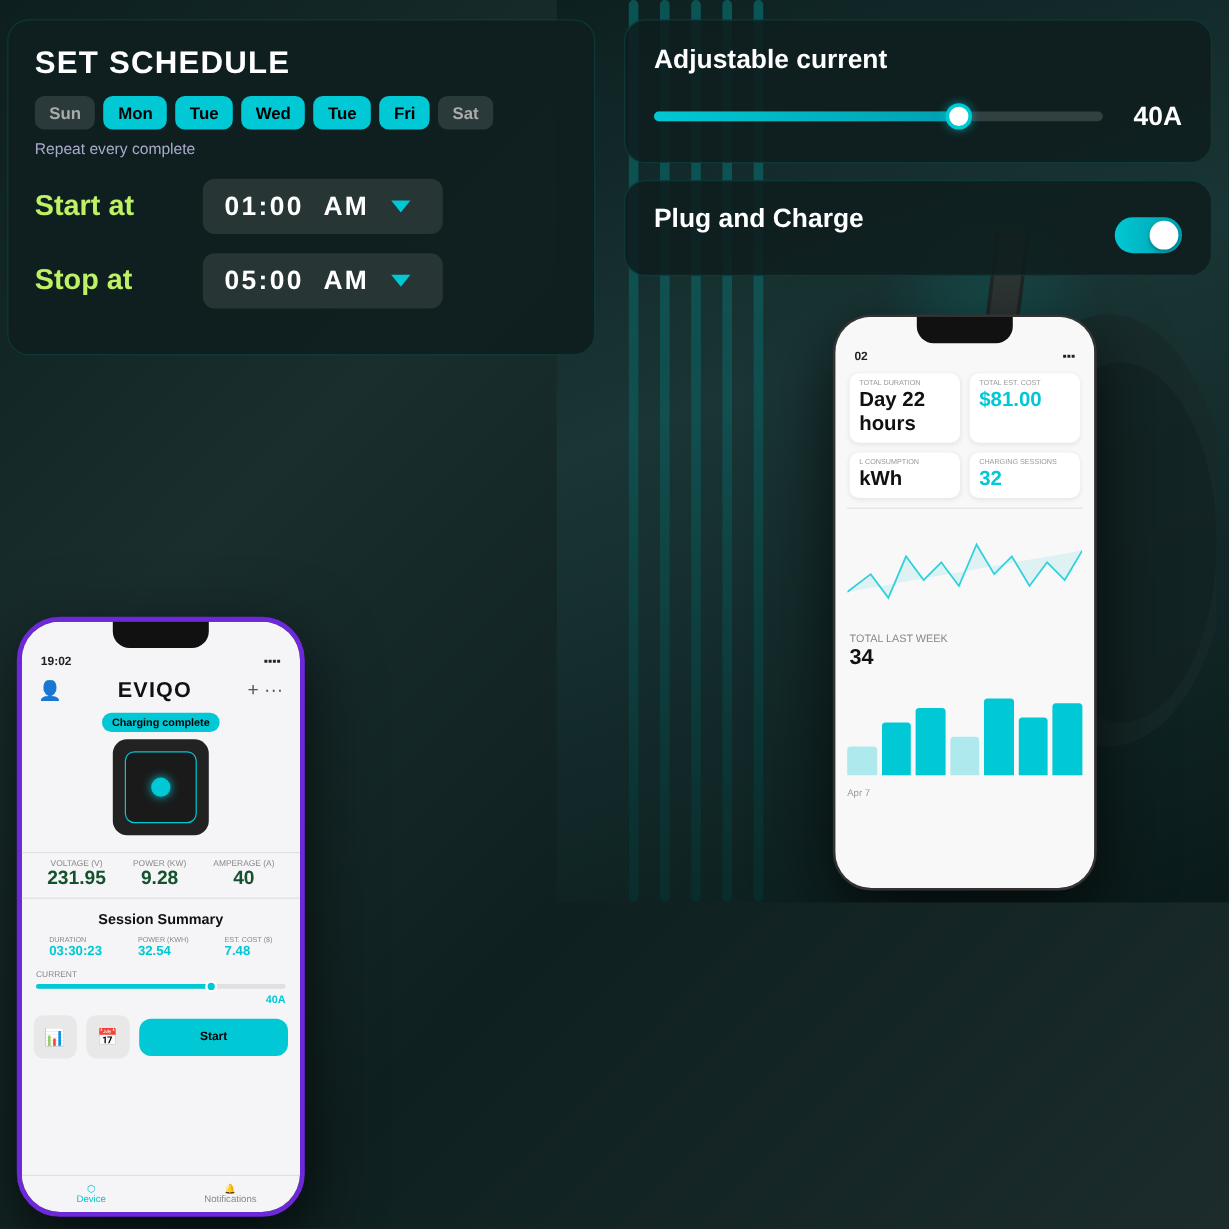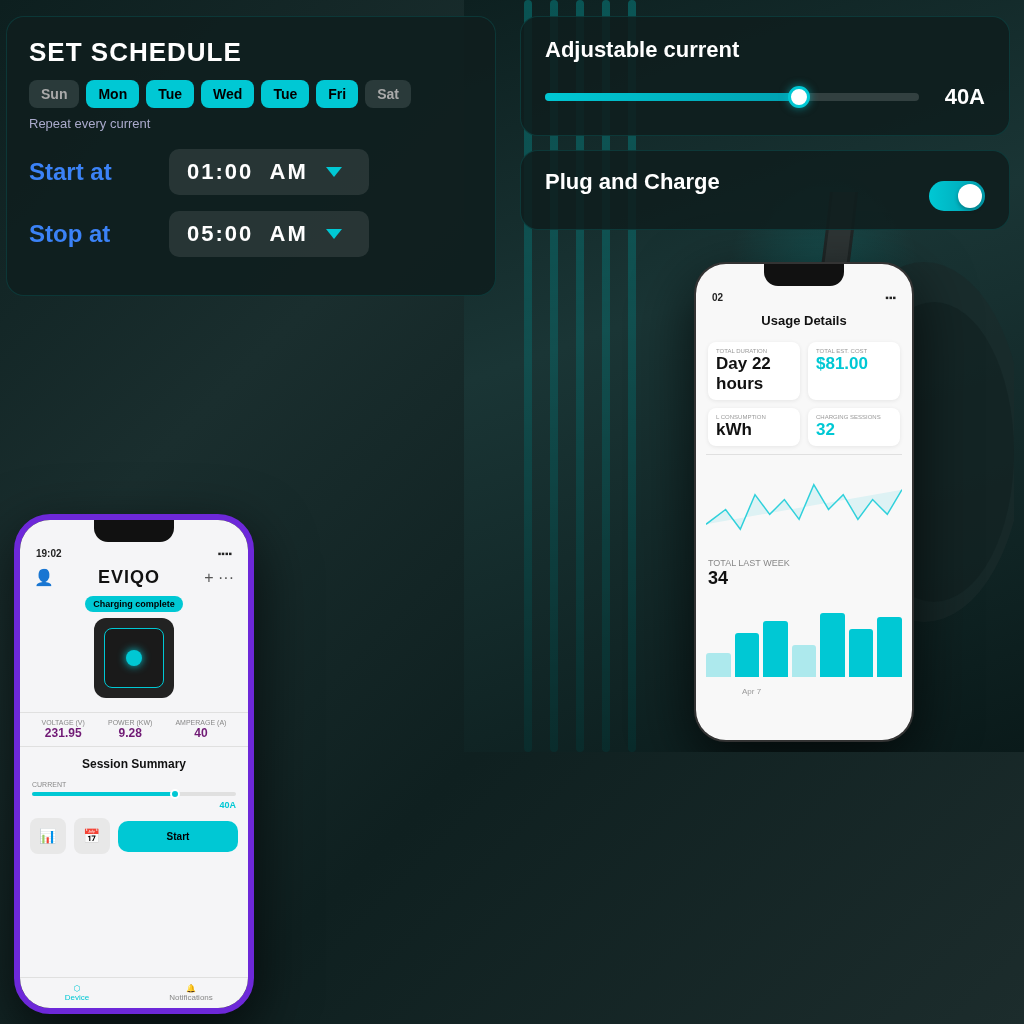--- a/index.html
+++ b/index.html
@@ -105,21 +105,21 @@
 
     .time-row {
       display: flex;
       align-items: center;
       margin-bottom: 16px;
     }
 
     .time-label {
       font-size: 24px;
       font-weight: 700;
-      color: #3b82f6;
+      color: #bef264;
       width: 140px;
     }
 
     .time-picker {
       display: flex;
       align-items: center;
       background: rgba(255,255,255,0.1);
       border-radius: 10px;
       padding: 10px 18px;
       gap: 10px;
@@ -243,21 +243,21 @@
 
     
     .phone-1 {
       position: absolute;
       left: 14px;
       bottom: 10px;
       width: 240px;
       height: 500px;
       background: #111;
       border-radius: 36px;
-      border: 6px solid #6d28d9;
+      border: 4px solid #6d28d9;
       overflow: hidden;
       box-shadow: 0 20px 60px rgba(0,0,0,0.7);
       z-index: 12;
     }
 
     .phone-screen {
       width: 100%;
       height: 100%;
       background: #f5f5f7;
       display: flex;
@@ -352,23 +352,23 @@
       text-align: center;
     }
 
     .stat-label {
       font-size: 7px;
       color: #888;
       text-transform: uppercase;
     }
 
     .stat-value {
-      font-size: 12px;
-      font-weight: 700;
-      color: #701a75;
+      font-size: 16px;
+      font-weight: 700;
+      color: #14532d;
     }
 
     .session-summary-title {
       font-size: 12px;
       font-weight: 700;
       color: #111;
       text-align: center;
       margin: 6px 0 4px;
     }
 
@@ -640,21 +640,20 @@
     <circle cx="100" cy="420" r="12" fill="#00c8d4" opacity="0.15"></circle>
   </svg>
 
   <div class="phone-2">
     <div class="phone-2-screen">
       <div class="phone-notch"></div>
       <div class="phone-status-bar">
         <span>02</span>
         <span>▪▪▪</span>
       </div>
-      <div class="usage-title">Usage Details</div>
 
       <div class="usage-stats">
         <div class="usage-stat-box">
           <div class="usage-stat-lbl">TOTAL DURATION</div>
           <div class="usage-stat-val">Day 22 hours</div>
         </div>
         <div class="usage-stat-box">
           <div class="usage-stat-lbl">TOTAL EST. COST</div>
           <div class="usage-stat-val cyan">$81.00</div>
         </div>
@@ -680,39 +679,39 @@
 
       <div class="bar-chart-area">
         <div class="bar dim" style="height:30%"></div>
         <div class="bar" style="height:55%"></div>
         <div class="bar" style="height:70%"></div>
         <div class="bar dim" style="height:40%"></div>
         <div class="bar" style="height:80%"></div>
         <div class="bar" style="height:60%"></div>
         <div class="bar" style="height:75%"></div>
       </div>
-      <div style="font-size:8px;color:#999;padding:2px 10px;margin-left:36px;">Apr 7</div>
+      <div style="font-size:8px;color:#999;padding:2px 10px;">Apr 7</div>
     </div>
   </div>
 </div>
 
 <div class="ui-top-left">
   <div class="schedule-title">SET SCHEDULE</div>
 
   <div class="days-row">
     <button class="day-btn inactive">Sun</button>
     <button class="day-btn active">Mon</button>
     <button class="day-btn active">Tue</button>
     <button class="day-btn active">Wed</button>
     <button class="day-btn active">Tue</button>
     <button class="day-btn active">Fri</button>
     <button class="day-btn inactive">Sat</button>
   </div>
 
-  <div class="repeat-text">Repeat every current</div>
+  <div class="repeat-text">Repeat every complete</div>
 
   <div class="time-row">
     <div class="time-label">Start at</div>
     <div class="time-picker">
       <span class="time-value">01:00&nbsp;&nbsp;AM</span>
       <div class="chevron-down"></div>
     </div>
   </div>
 
   <div class="time-row">
@@ -776,20 +775,34 @@
         <div class="stat-value">9.28</div>
       </div>
       <div class="stat-item">
         <div class="stat-label">AMPERAGE (A)</div>
         <div class="stat-value">40</div>
       </div>
     </div>
 
     <div class="session-summary-title">Session Summary</div>
 
+    <div class="session-stats">
+      <div>
+        <div class="session-stat-label">DURATION</div>
+        <div class="session-stat-value">03:30:23</div>
+      </div>
+      <div>
+        <div class="session-stat-label">POWER (kWh)</div>
+        <div class="session-stat-value">32.54</div>
+      </div>
+      <div>
+        <div class="session-stat-label">EST. COST ($)</div>
+        <div class="session-stat-value">7.48</div>
+      </div>
+    </div>
 
     <div class="current-row">
       <div class="current-label-small">CURRENT</div>
       <div class="current-slider">
         <div class="current-fill"></div>
         <div class="current-thumb-sm"></div>
       </div>
       <div class="current-value-sm">40A</div>
     </div>
 

